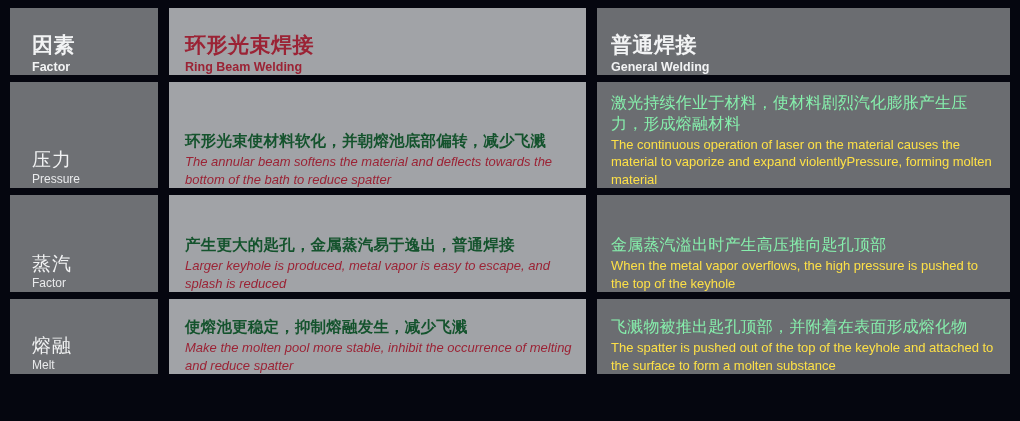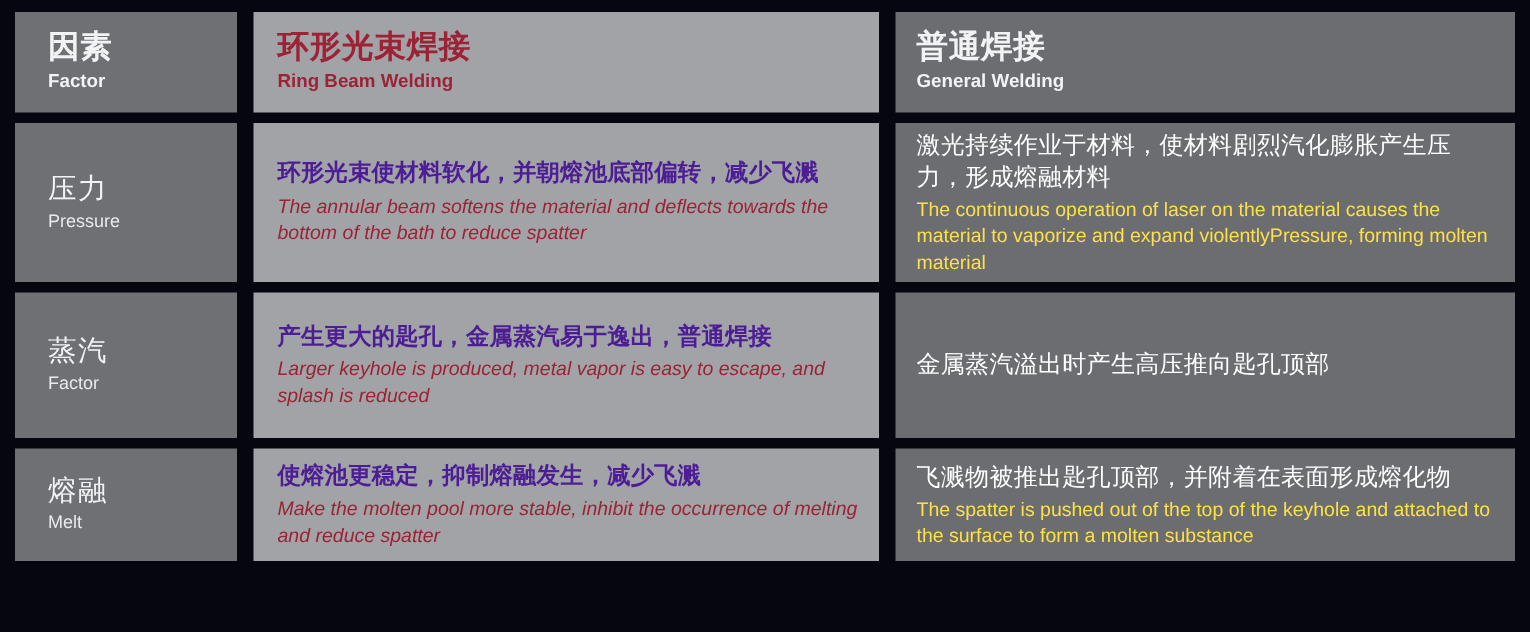--- a/index.html
+++ b/index.html
@@ -33,21 +33,21 @@
   }
   .row-header { height: 67px; }
   .row-pressure { height: 106px; }
   .row-steam { height: 97px; border-radius: 15px; }
   .row-melt { height: 75px; }
 
   .cell {
     box-sizing: border-box;
     display: flex;
     flex-direction: column;
-    justify-content: center;
+    justify-content: flex-end;
     overflow: hidden;
   }
 
   .c-factor {
     width: 148px;
     flex: 0 0 148px;
     background: #6e7074;
     padding: 0 0 0 22px;
   }
   .c-ring {
@@ -98,23 +98,23 @@
     font-size: 15.5px;
     font-weight: bold;
     line-height: 1.32;
     letter-spacing: 0.2px;
   }
   .body-en {
     font-size: 13px;
     line-height: 1.33;
     margin-top: 2px;
   }
-  .red .body-cn { color: #4c1d95; }
+  .red .body-cn { color: #14532d; }
   .red .body-en { color: #9b2335; font-style: italic; }
-  .white .body-cn { color: #ffffff; font-weight: normal; font-size: 16px; }
+  .white .body-cn { color: #86efac; font-weight: normal; font-size: 16px; }
   .white .body-en { color: #fde047; }
 </style>
 </head>
 <body>
 
 <div class="table">
 
   <div class="row row-header">
     <div class="cell c-factor light">
       <div class="hdr-cn">因素</div>
@@ -149,20 +149,21 @@
     <div class="cell c-factor">
       <div class="lbl-cn">蒸汽</div>
       <div class="lbl-en">Factor</div>
     </div>
     <div class="cell c-ring red">
       <div class="body-cn">产生更大的匙孔，金属蒸汽易于逸出，普通焊接</div>
       <div class="body-en">Larger keyhole is produced, metal vapor is easy to escape, and splash is reduced</div>
     </div>
     <div class="cell c-general white">
       <div class="body-cn">金属蒸汽溢出时产生高压推向匙孔顶部</div>
+      <div class="body-en">When the metal vapor overflows, the high pressure is pushed to the top of the keyhole</div>
     </div>
   </div>
 
   <div class="row row-melt">
     <div class="cell c-factor">
       <div class="lbl-cn">熔融</div>
       <div class="lbl-en">Melt</div>
     </div>
     <div class="cell c-ring red">
       <div class="body-cn">使熔池更稳定，抑制熔融发生，减少飞溅</div>

